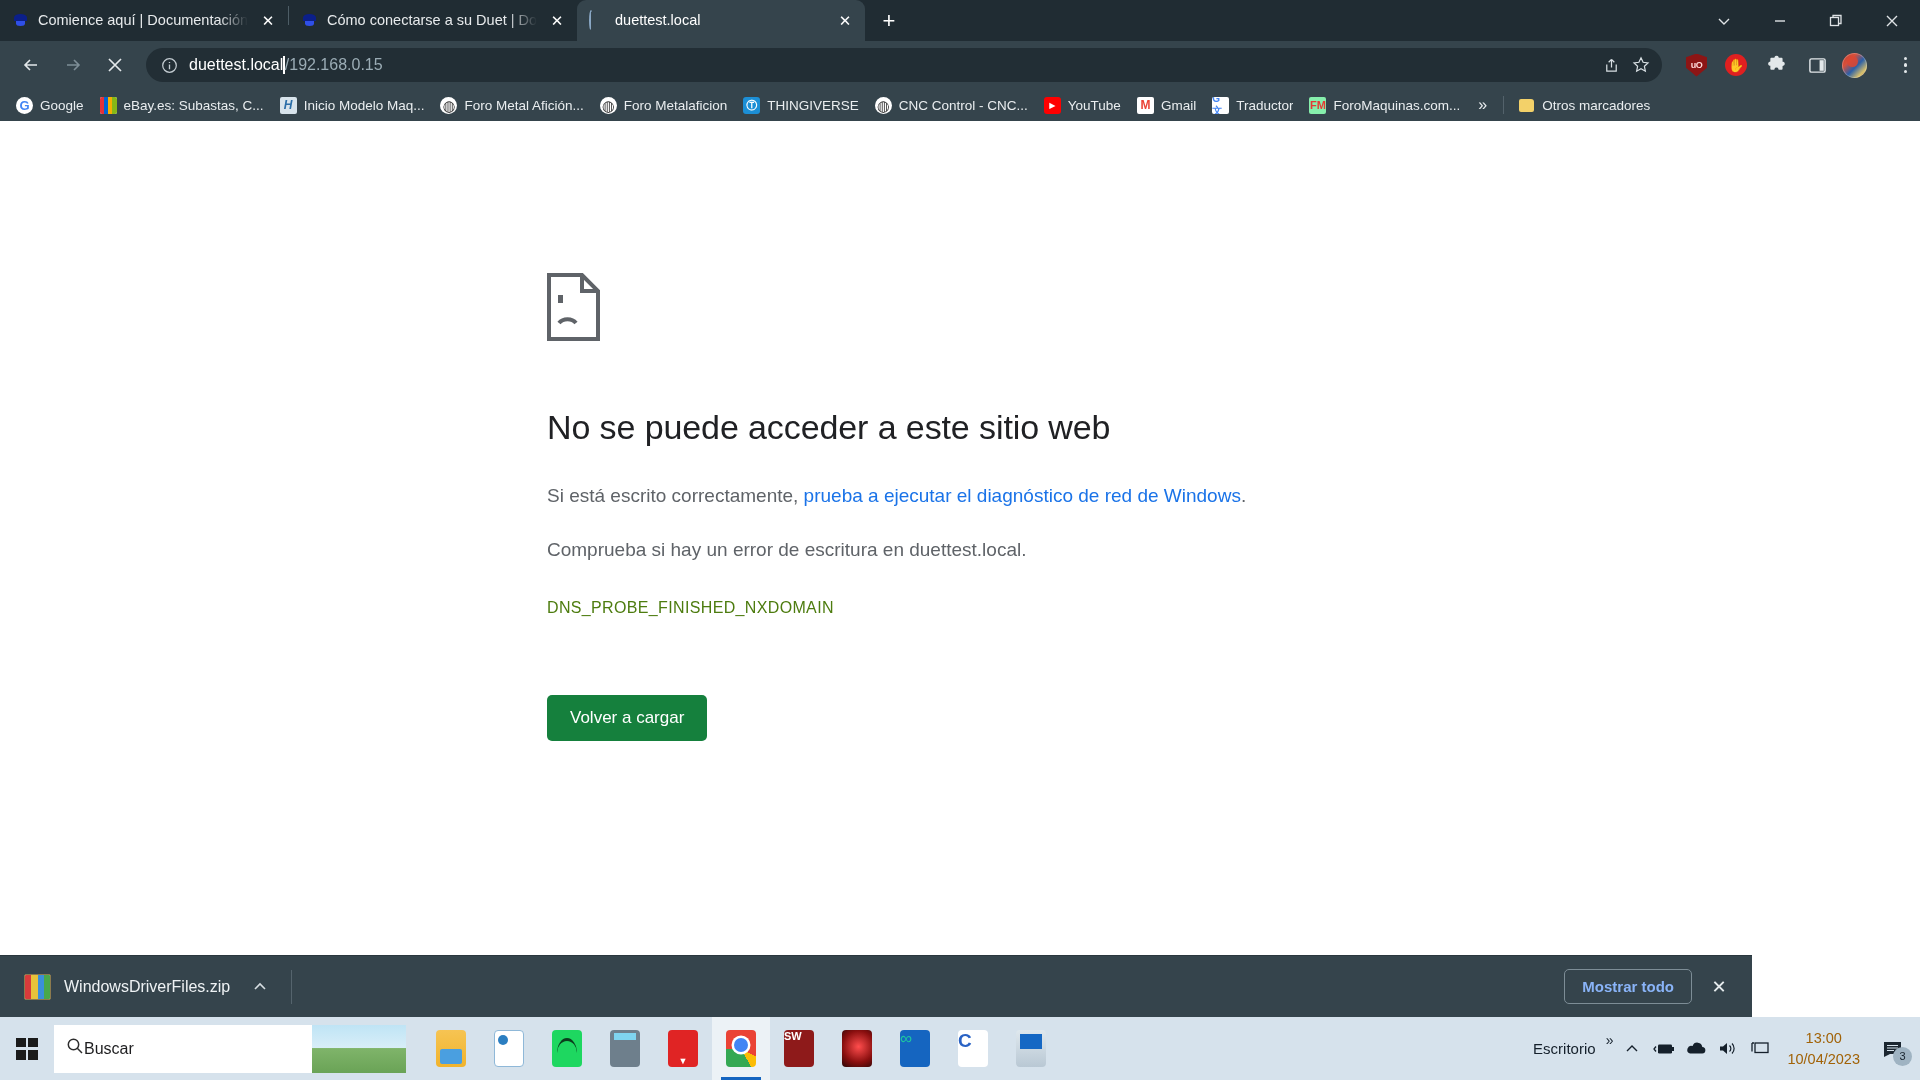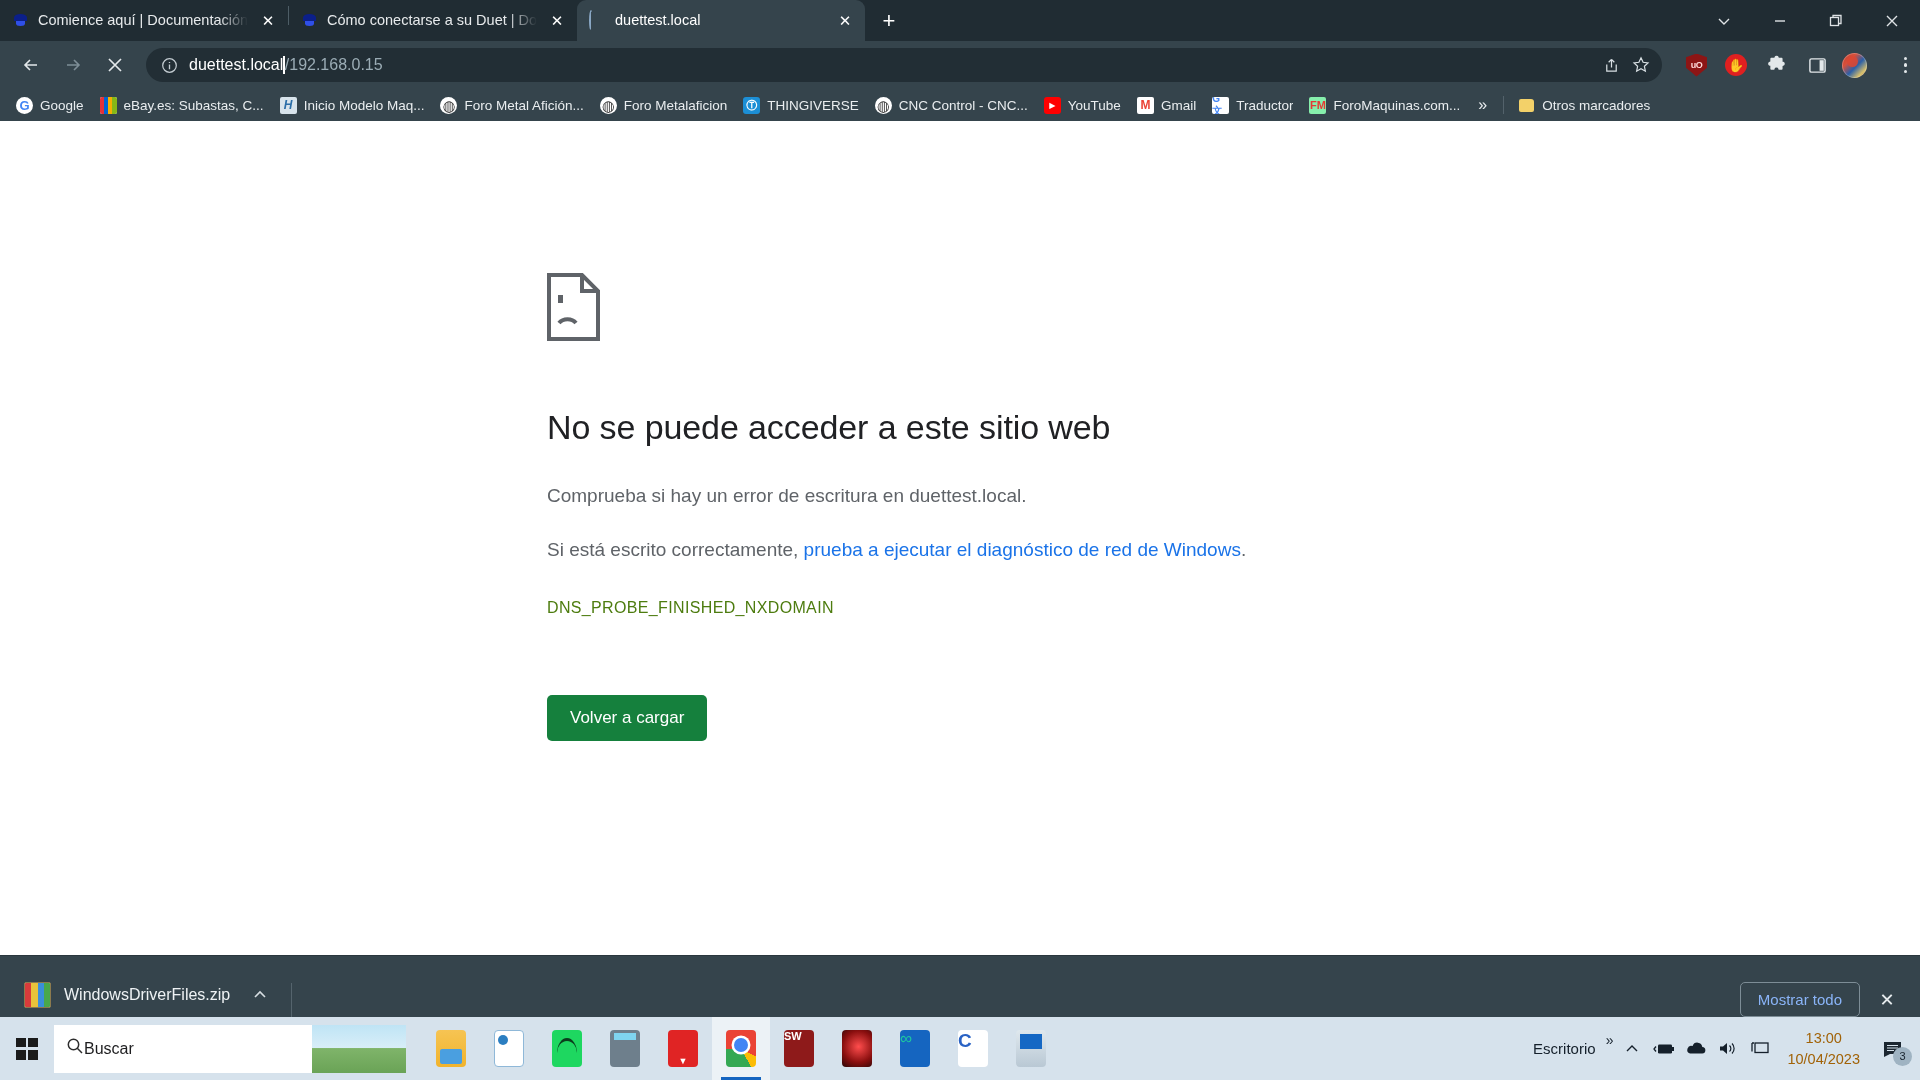--- a/index.html
+++ b/index.html
@@ -160,38 +160,38 @@
     font-size:16px; color:#4d7c0f; letter-spacing:0.35px; margin-top:34px;
   }
   .reload-btn {
     margin-top:78px; background:#15803d; color:#ffffff; border:none;
     font-size:17px; font-family:"Liberation Sans", sans-serif;
     padding:13px 23px; border-radius:5px; cursor:pointer;
   }
 
   
   .shelf {
-    position:absolute; left:0; top:955px; width:1920px; height:62px;
-    background:#35444c; display:flex; align-items:flex-end; padding:0 16px;
+    position:absolute; left:0; top:955px; width:1752px; height:62px;
+    background:#35444c; display:flex; align-items:center; padding:0 16px;
     border-top:1px solid #2a373e;
   }
   .dl-item { display:flex; align-items:center; gap:13px; padding:0 8px; height:44px; }
   .dl-zip {
     width:27px; height:26px; flex:0 0 27px; position:relative;
     background:#e8d8a8; border:1px solid #8c7a4e; border-radius:2px; overflow:hidden;
     display:flex;
   }
   .dl-zip i { flex:1; height:100%; display:block; }
   .dl-name { font-size:16px; color:#eef2f4; white-space:nowrap; }
   .dl-caret { color:#d7dee2; font-size:14px; margin-left:10px; }
   .shelf-sep { width:1px; height:34px; background:#55646d; margin-left:16px; }
   .show-all {
     margin-left:auto; border:1px solid #7d8d96; color:#8ab4f8; background:transparent;
     font-size:15px; font-family:"Liberation Sans", sans-serif;
-    padding:8px 17px; border-radius:5px; cursor:pointer;
+    padding:8px 17px; border-radius:5px; cursor:pointer;font-weight:bold;
   }
   .shelf-close { width:34px; height:34px; display:flex; align-items:center; justify-content:center; color:#e7ecee; font-size:18px; margin-left:10px; }
 
   
   .taskbar {
     position:absolute; left:0; top:1017px; width:1920px; height:63px;
     background:#d6e2ec; display:flex; align-items:center;
   }
   .start-btn { width:54px; height:63px; display:flex; align-items:center; justify-content:center; }
   .win-logo { width:22px; height:22px; display:grid; grid-template-columns:1fr 1fr; grid-template-rows:1fr 1fr; gap:2.5px; }
@@ -436,22 +436,22 @@
     <div class="err">
       <div class="err-icon">
         <svg width="53" height="68" viewBox="0 0 53 68">
           <path d="M2 2h33l16 16v48H2z" fill="none" stroke="#5f6368" stroke-width="4"></path>
           <path d="M35 2v16h16" fill="none" stroke="#5f6368" stroke-width="4"></path>
           <rect x="11" y="22" width="5" height="8" fill="#5f6368"></rect>
           <path d="M12 50c4-5 13-5 17 0" fill="none" stroke="#5f6368" stroke-width="4"></path>
         </svg>
       </div>
       <h1 class="err-title">No se puede acceder a este sitio web</h1>
+      <p class="err-p"><span>Si está escrito correctamente, </span><a class="err-link" href="#">prueba a ejecutar el diagnóstico de red de Windows</a><span>.</span></p>
       <p class="err-p">Comprueba si hay un error de escritura en duettest.local.</p>
-      <p class="err-p"><span>Si está escrito correctamente, </span><a class="err-link" href="#">prueba a ejecutar el diagnóstico de red de Windows</a><span>.</span></p>
       <div class="err-code">DNS_PROBE_FINISHED_NXDOMAIN</div>
       <button class="reload-btn">Volver a cargar</button>
     </div>
   </div>
 
   <div class="shelf">
     <div class="dl-item">
       <span class="dl-zip">
         <i style="background:#d93b3b"></i>
           <i style="background:#e8c33a"></i>

